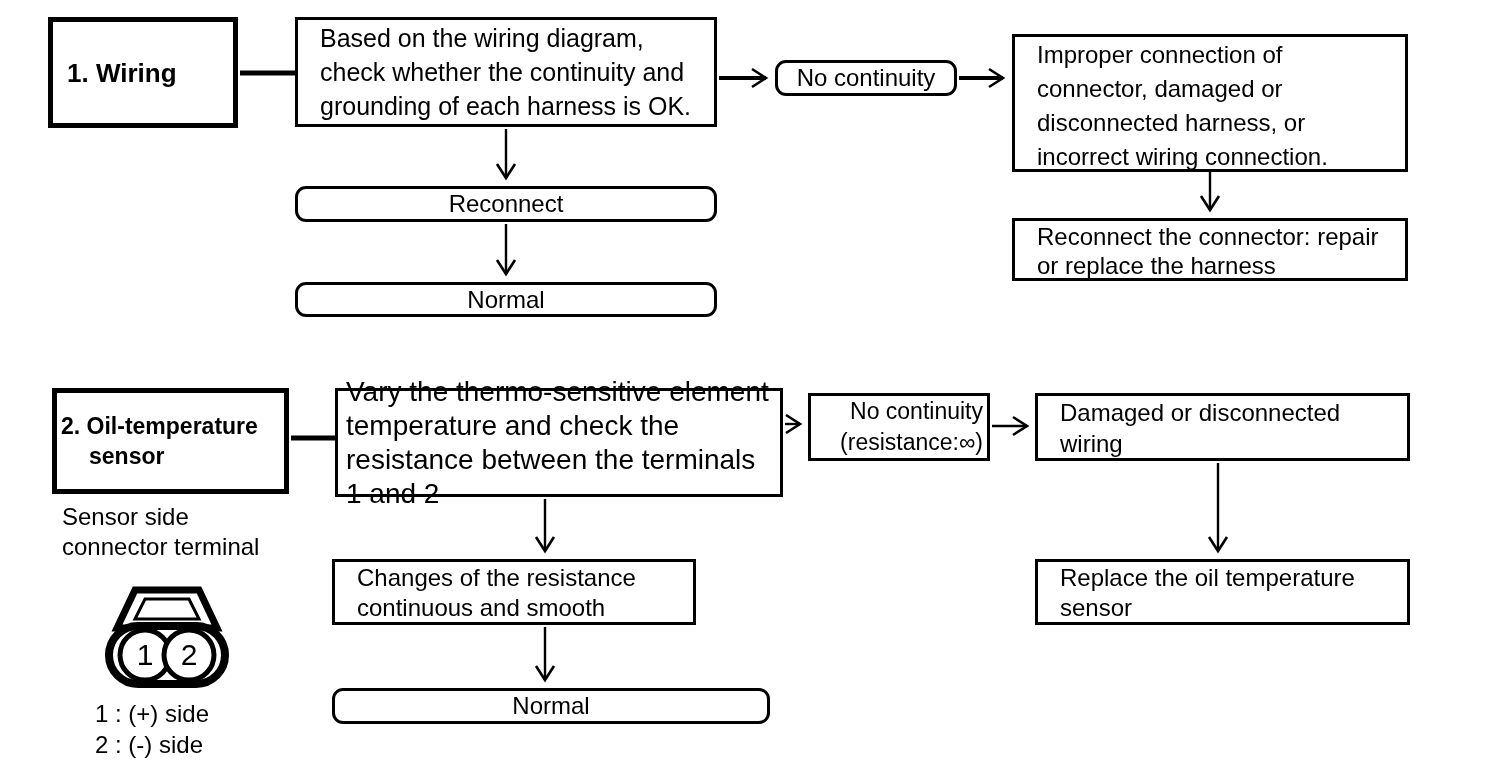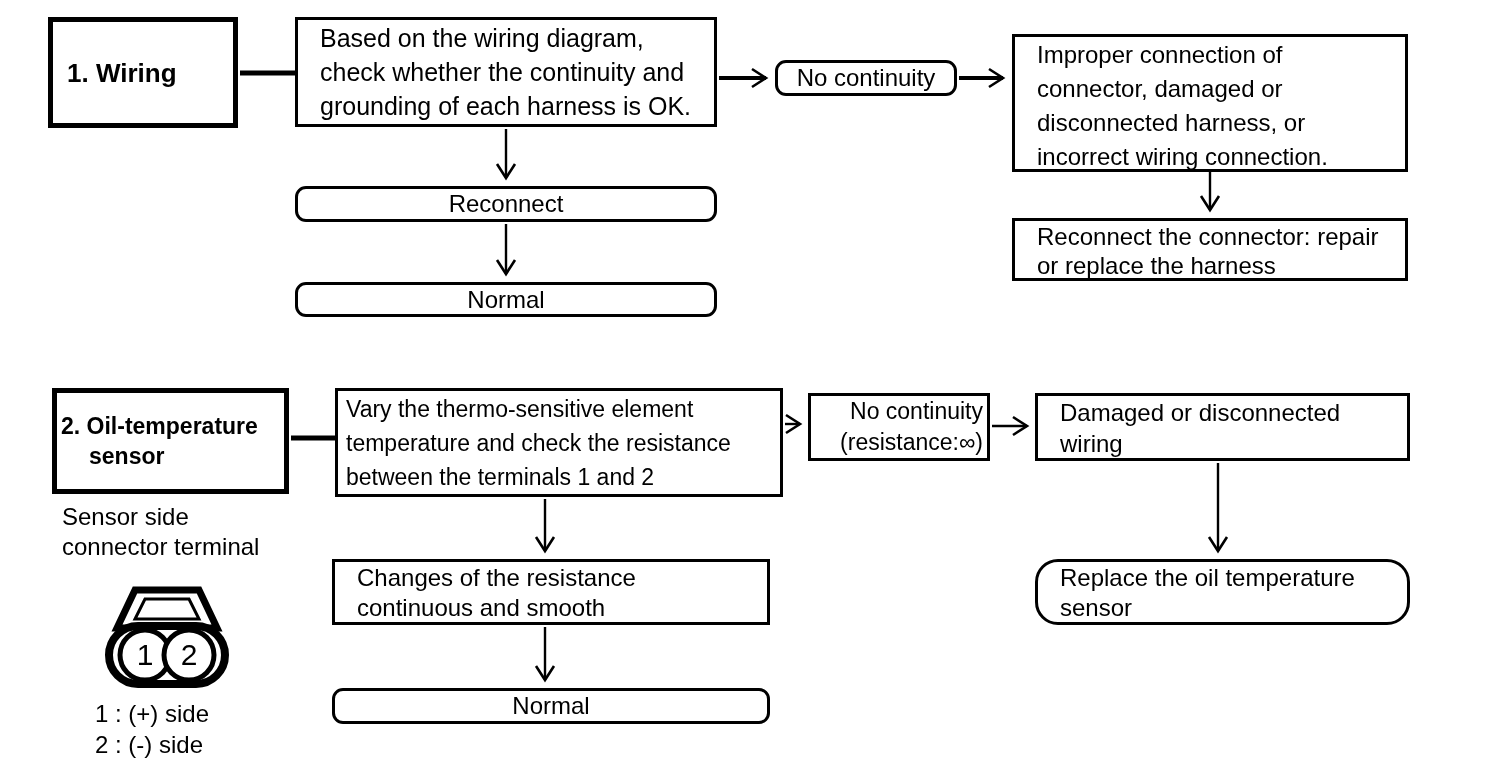--- a/index.html
+++ b/index.html
@@ -27,26 +27,26 @@
   #box-w-check   { left: 295px; top: 17px;  width: 422px; height: 110px; font-size: 25px; }
   #box-w-nocont  { left: 775px; top: 60px;  width: 182px; height: 36px; }
   #box-w-cause   { left: 1012px; top: 17px; width: 396px; height: 138px; margin-top: 17px; }
   #box-w-cont    { left: 295px; top: 186px; width: 422px; height: 36px; }
   #box-w-normal  { left: 295px; top: 282px; width: 422px; height: 35px; }
   #box-w-remedy  { left: 1012px; top: 218px; width: 396px; height: 63px; line-height: 29px; }
 
   
   #box-o-label   { left: 52px;  top: 388px; width: 237px; height: 106px; font-weight: bold; font-size: 23px; line-height: 30px; padding: 0 4px; }
   #box-o-label .hang { display: block; padding-left: 28px; text-indent: -28px; }
-  #box-o-check   { left: 335px; top: 388px; width: 448px; height: 109px; font-size: 23px; padding: 3px 8px; }
+  #box-o-check   { left: 335px; top: 388px; width: 448px; height: 109px; font-size: 28px; padding: 3px 8px; }
   #box-o-nocont  { left: 808px; top: 393px; width: 182px; height: 68px; font-size: 23px; line-height: 31px; padding: 2px 4px; text-align: right; }
   #box-o-cause   { left: 1035px; top: 393px; width: 375px; height: 68px; line-height: 31px; }
-  #box-o-result  { left: 332px; top: 559px; width: 438px; height: 66px; line-height: 30px; }
+  #box-o-result  { left: 332px; top: 559px; width: 364px; height: 66px; line-height: 30px; }
   #box-o-normal  { left: 332px; top: 688px; width: 438px; height: 36px; }
-  #box-o-remedy  { left: 1035px; top: 559px; width: 375px; height: 66px; line-height: 30px; border-radius: 23px; }
+  #box-o-remedy  { left: 1035px; top: 559px; width: 375px; height: 66px; line-height: 30px; }
 
   .note {
     position: absolute; font-size: 24px; line-height: 30px; background: transparent;
   }
   #note-sensor-side { left: 62px; top: 502px; width: 230px; }
   #legend-pin1 { left: 95px; top: 699px; }
   #legend-pin2 { left: 95px; top: 730px; text-align: right; }
 
   #connector-icon { position: absolute; left: 103px; top: 585px; width: 128px; height: 106px; }
   #connector-icon text {

